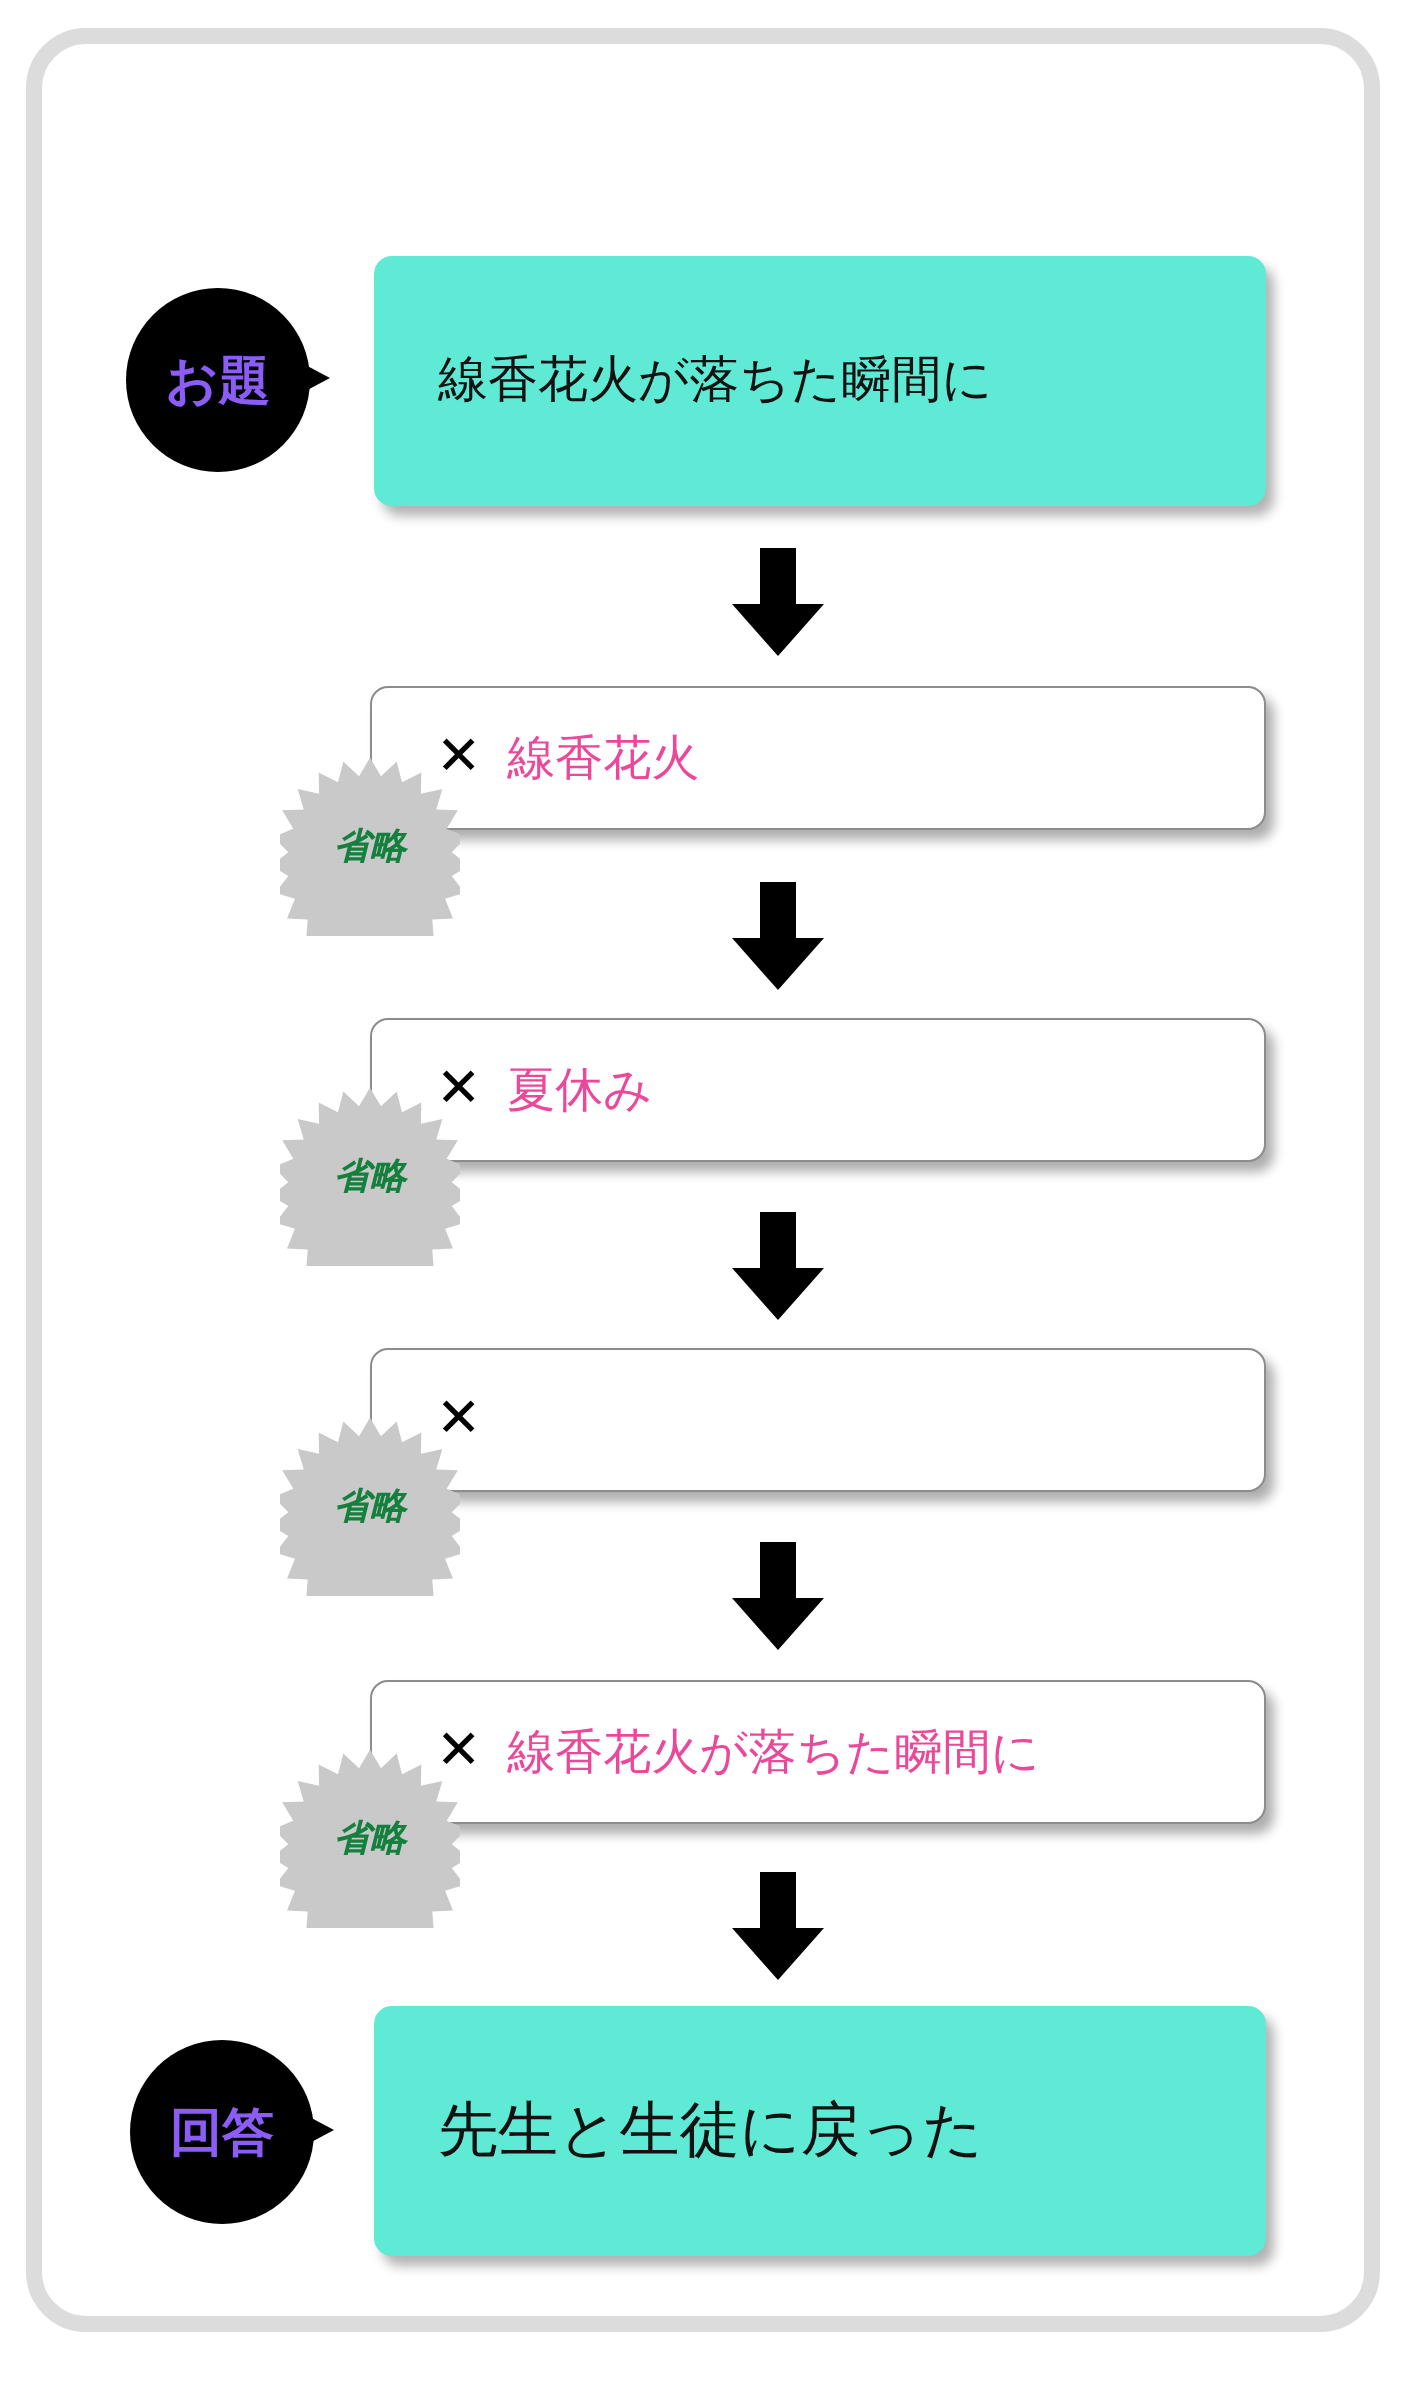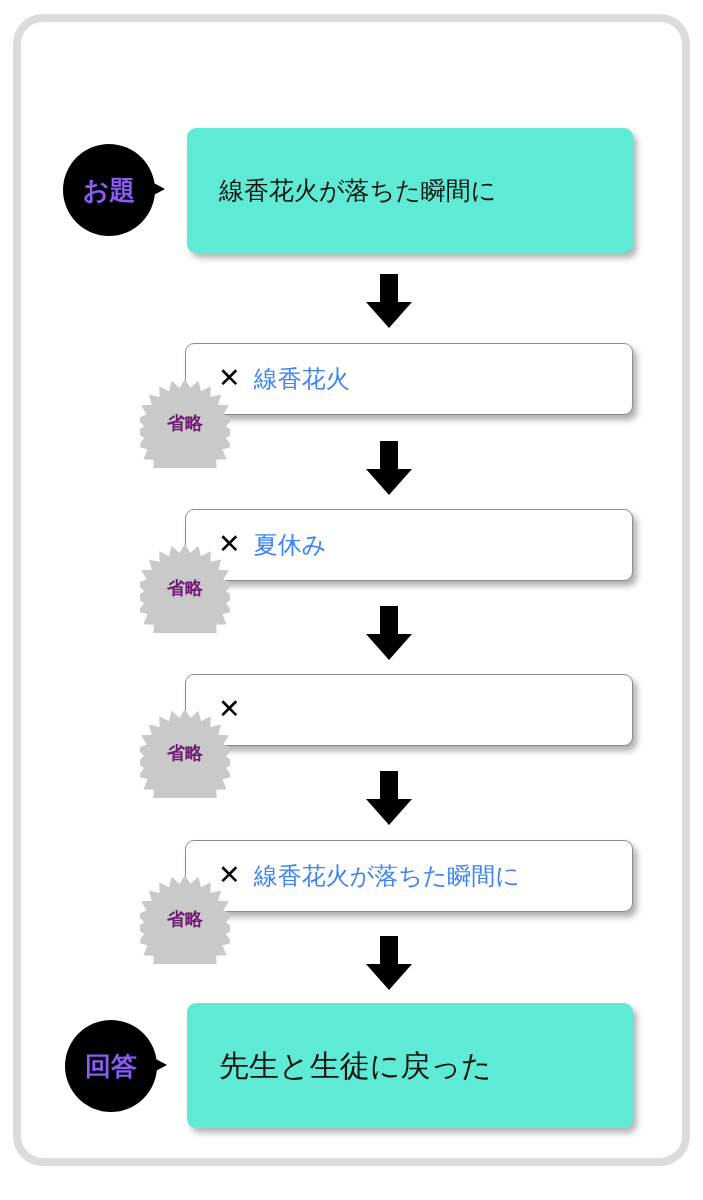--- a/index.html
+++ b/index.html
@@ -94,21 +94,21 @@
   .x-mark {
     font-size: 27px;
     font-weight: bold;
     color: #000000;
     line-height: 1;
     flex: 0 0 auto;
     transform: translateY(-1px);
   }
   .excluded-label {
     font-size: 24px;
-    color: #3b82f6;
+    color: #ec4899;
     white-space: nowrap;
   }
 
   
   .badge {
     position: absolute;
     width: 92px;
     height: 92px;
   }
   .badge .bubble {
@@ -166,22 +166,23 @@
     left: 0;
     top: 0;
     width: 90px;
     height: 90px;
     display: flex;
     align-items: center;
     justify-content: center;
     font-family: "Liberation Serif", "DejaVu Serif", serif;
     font-weight: bold;
     font-size: 18px;
-    color: #701a75;
+    color: #15803d;
     z-index: 2;
+    font-style: italic;
   }
 
   
   .arrow {
     position: absolute;
     width: 46px;
     height: 54px;
   }
   .arrow svg { display: block; width: 46px; height: 54px; }
 </style>

